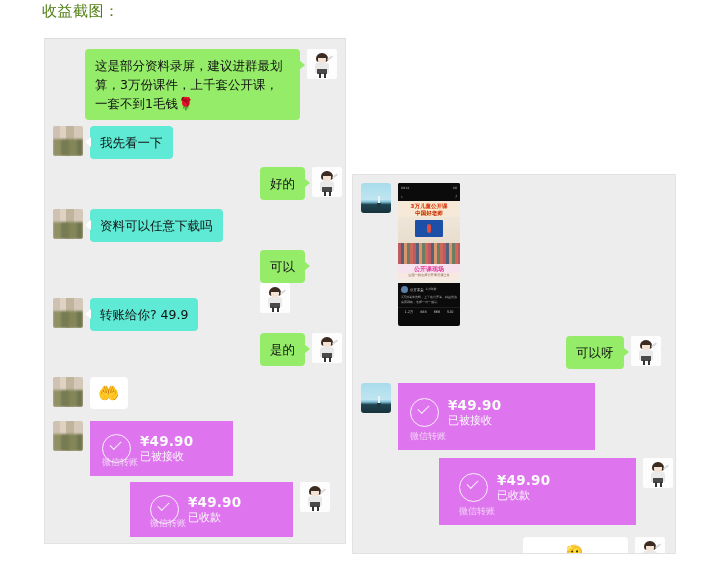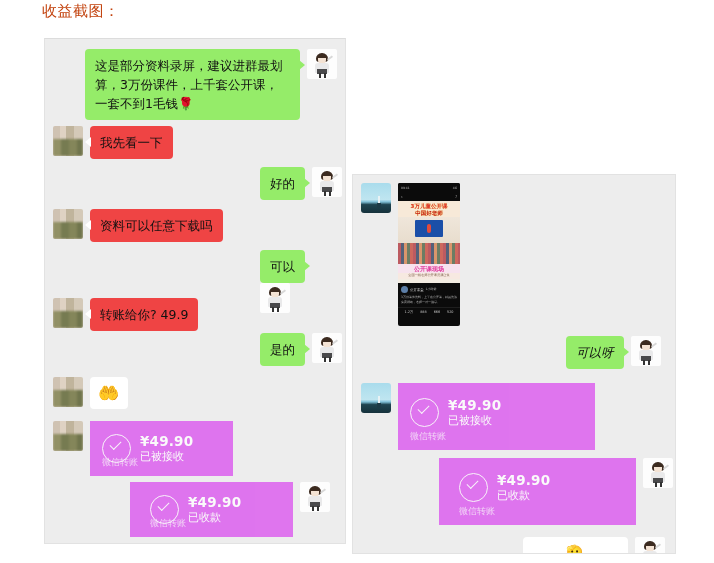--- a/index.html
+++ b/index.html
@@ -15,21 +15,21 @@
     font-family: "DejaVu Sans", "Liberation Sans", sans-serif;
   }
 
   
   .caption {
     position: absolute;
     left: 42px;
     top: 2px;
     font-family: "DejaVu Serif", "Liberation Serif", serif;
     font-size: 15px;
-    color: #c2410c;
+    color: #4d7c0f;
     letter-spacing: 0.5px;
     white-space: nowrap;
   }
 
   
   .panel {
     position: absolute;
     background: #ededed;
     overflow: hidden;
     box-sizing: border-box;
@@ -174,21 +174,21 @@
     color: #111111;
     border-radius: 4px;
     box-sizing: border-box;
     word-break: break-all;
   }
   .bubble.green {
     background: #95ec69;
     margin-right: 7px;
   }
   .bubble.white {
-    background: #ef4444;
+    background: #5eead4;
     margin-left: 7px;
   }
   
   .bubble.green::after {
     content: "";
     position: absolute;
     right: -5px;
     top: 11px;
     width: 0; height: 0;
     border-top: 5px solid transparent;
@@ -569,21 +569,21 @@
       </div>
       <div class="vc-actions">
         <span>1.2万</span>
         <span>888</span>
         <span>666</span>
         <span>520</span>
       </div>
     </div>
   </div>
 
-  <div class="row out" style="left:213px; top:161px;font-style:italic;">
+  <div class="row out" style="left:213px; top:161px;">
     <div class="bubble green">可以呀</div>
     <div class="avatar person">
       <div class="hair"></div>
         <div class="face"></div>
         <div class="body"></div>
       <div class="skirt"></div>
         <div class="leg1"></div>
         <div class="leg2"></div>
         <div class="arm"></div>
     </div>

